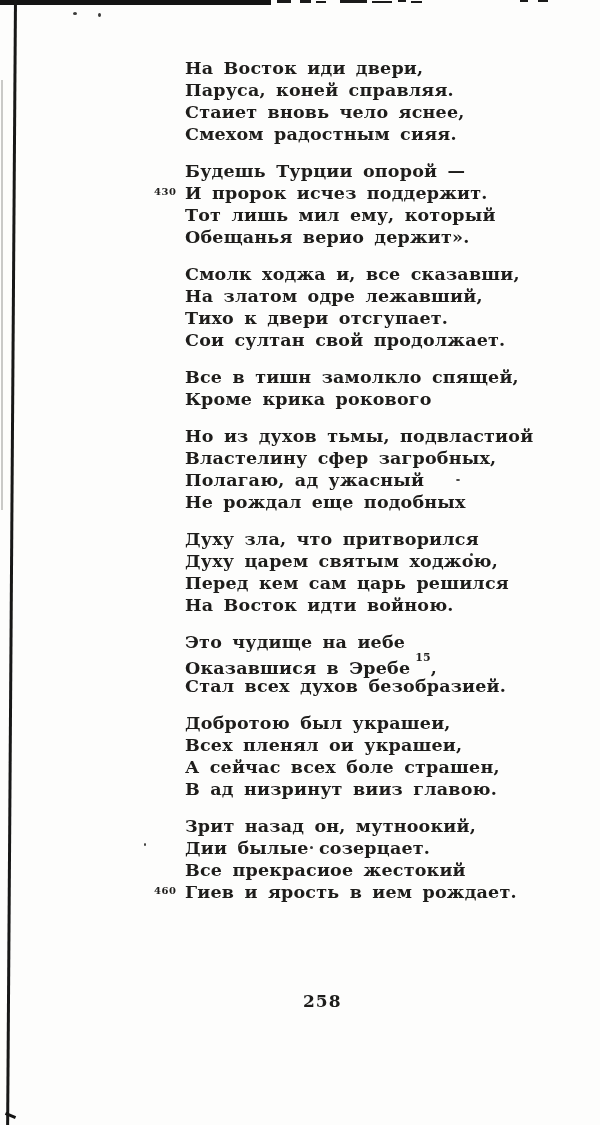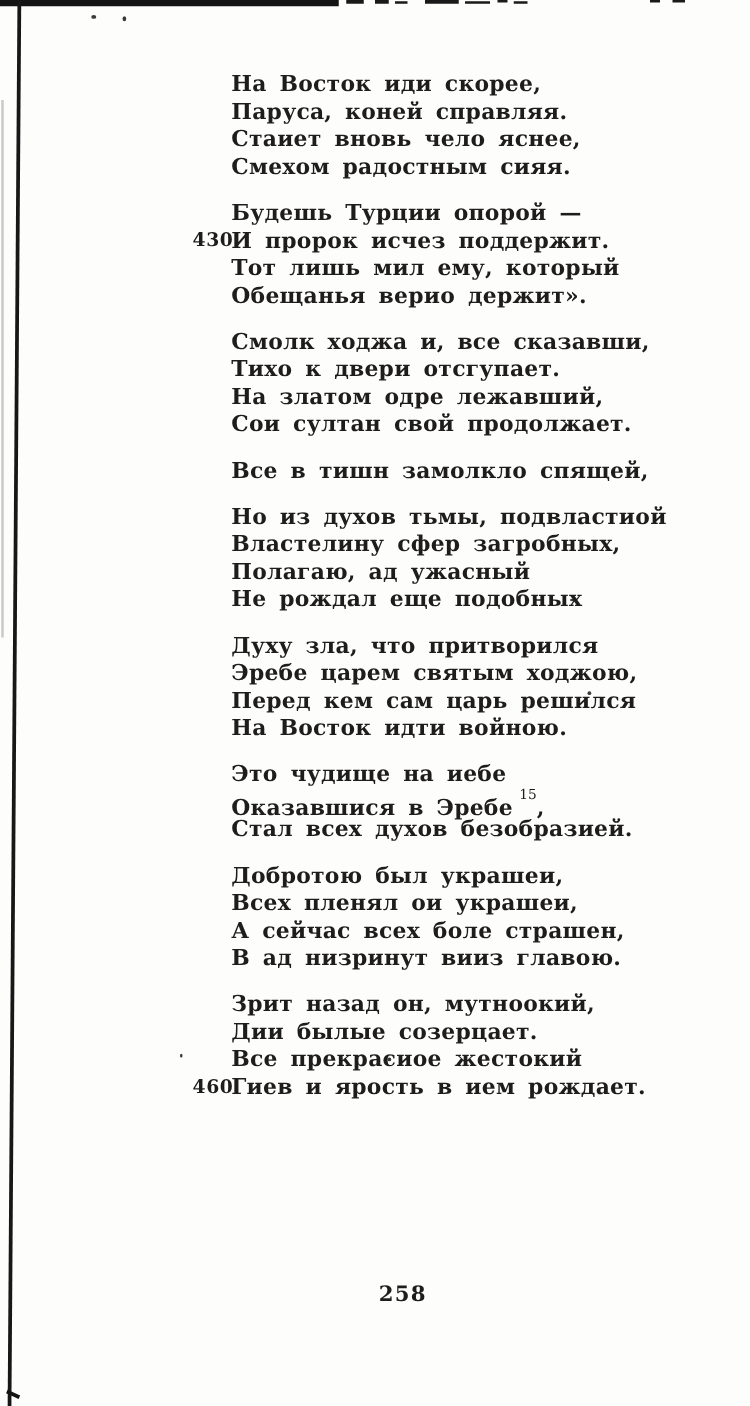--- a/index.html
+++ b/index.html
@@ -25,28 +25,28 @@
   
   .poem{position:absolute;left:185px;top:57px;}
   .stanza{margin:0 0 15px 0;}
   .line{
     position:relative;height:22px;line-height:22px;
     font-size:17.5px;font-weight:700;white-space:nowrap;
     word-spacing:4px;letter-spacing:0.2px;
   }
   .lnum{
     position:absolute;left:-31px;top:0px;
-    font-size:15px;font-weight:700;letter-spacing:0.5px;line-height:20px;
+    font-size:10px;font-weight:700;letter-spacing:0.5px;line-height:20px;
   }
   .fn{
-    font-size:11px;font-weight:400;
+    font-size:11px;font-weight:700;
     position:relative;top:-6px;margin-left:5px;letter-spacing:0;
   }
   .pagenum{
-    position:absolute;left:303px;top:1026px;
+    position:absolute;left:303px;top:991px;
     font-size:17px;font-weight:700;letter-spacing:1px;text-align:right;
   }
 </style>
 </head>
 <body>
 
 <div class="page">
 
   <div class="top-band"></div>
   <div class="top-dash" style="left:277px;top:0;width:14px;height:3px;"></div>
@@ -64,57 +64,58 @@
   <div class="speck" style="left:73px;top:12px;width:4px;height:3px;"></div>
   <div class="speck" style="left:98px;top:13px;width:3px;height:4px;"></div>
   <div class="speck" style="left:456px;top:479px;width:4px;height:2px;"></div>
   <div class="speck" style="left:470px;top:553px;width:3px;height:3px;"></div>
   <div class="speck" style="left:310px;top:846px;width:3px;height:3px;"></div>
   <div class="speck" style="left:144px;top:843px;width:2px;height:3px;"></div>
 
   <div class="poem">
 
     <div class="stanza">
-      <div class="line"><span>На Восток иди скорее,</span></div>
+      <div class="line"><span>На Восток иди двери,</span></div>
       <div class="line"><span>Паруса, коней справляя.</span></div>
       <div class="line"><span>Стаиет вновь чело яснее,</span></div>
       <div class="line"><span>Смехом радостным сияя.</span></div>
     </div>
 
     <div class="stanza">
       <div class="line"><span>Будешь Турции опорой —</span></div>
       <div class="line">
         <span class="lnum">430</span>
         <span>И пророк исчез поддержит.</span>
       </div>
       <div class="line"><span>Тот лишь мил ему, который</span></div>
       <div class="line"><span>Обещанья верио держит».</span></div>
     </div>
 
     <div class="stanza">
       <div class="line"><span>Смолк ходжа и, все сказавши,</span></div>
+      <div class="line"><span>На златом одре лежавший,</span></div>
       <div class="line"><span>Тихо к двери отсгупает.</span></div>
-      <div class="line"><span>На златом одре лежавший,</span></div>
       <div class="line"><span>Сои султан свой продолжает.</span></div>
     </div>
 
     <div class="stanza">
       <div class="line"><span>Все в тишн замолкло спящей,</span></div>
+      <div class="line"><span>Кроме крика рокового</span></div>
     </div>
 
     <div class="stanza">
       <div class="line"><span>Но из духов тьмы, подвластиой</span></div>
       <div class="line"><span>Властелину сфер загробных,</span></div>
       <div class="line"><span>Полагаю, ад ужасный</span></div>
       <div class="line"><span>Не рождал еще подобных</span></div>
     </div>
 
     <div class="stanza">
       <div class="line"><span>Духу зла, что притворился</span></div>
-      <div class="line"><span>Эребе царем святым ходжою,</span></div>
+      <div class="line"><span>Духу царем святым ходжою,</span></div>
       <div class="line"><span>Перед кем сам царь решился</span></div>
       <div class="line"><span>На Восток идти войною.</span></div>
     </div>
 
     <div class="stanza">
       <div class="line"><span>Это чудище на иебе</span></div>
       <div class="line">
         <span>Оказавшися в Эребе</span><sup class="fn">15</sup><span>,</span>
       </div>
       <div class="line"><span>Стал всех духов безобразией.</span></div>

